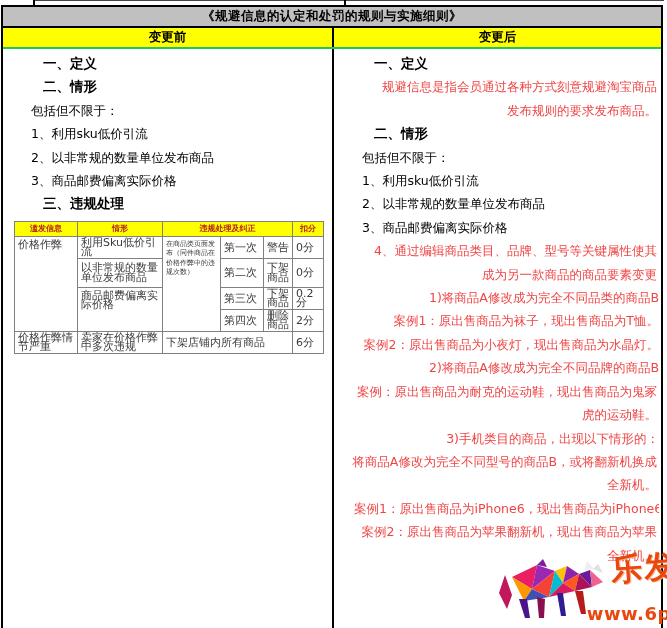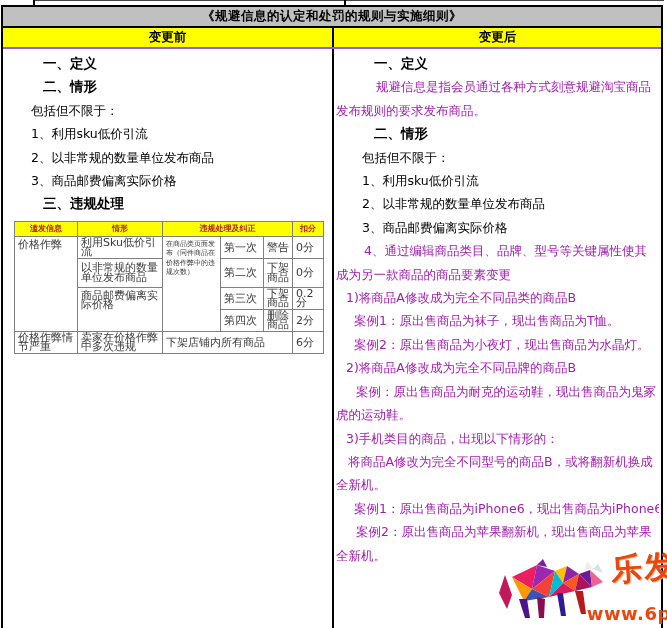--- a/index.html
+++ b/index.html
@@ -8,39 +8,39 @@
   
   .sliver{position:absolute;top:0;left:0;width:667px;height:5px;background:#fff;}
   .sliver .hline{position:absolute;top:0;left:33px;right:3px;height:1px;background:#444;}
   .sliver .vmark1{position:absolute;top:0;left:33px;width:2px;height:5px;background:#000;}
   .sliver .vmark2{position:absolute;top:0;left:344px;width:2px;height:5px;background:#000;}
   .doc{position:absolute;top:5px;left:1px;width:662px;height:623px;
        border:2px solid #000;border-bottom:none;display:flex;flex-direction:column;box-sizing:border-box;}
   .title-row{height:21px;background:#c0c0c0;border-bottom:2px solid #000;
              display:flex;align-items:center;justify-content:center;
              font-size:12.5px;font-weight:bold;letter-spacing:0.5px;flex:0 0 auto;box-sizing:border-box;}
-  .header-row{height:21px;background:#ffff00;border-bottom:2px solid #8b5cf6;display:flex;flex:0 0 auto;box-sizing:border-box;}
+  .header-row{height:21px;background:#ffff00;border-bottom:2px solid #22c55e;display:flex;flex:0 0 auto;box-sizing:border-box;}
   .hcell{width:331px;border-right:2px solid #000;display:flex;align-items:center;justify-content:center;
          font-size:12.5px;font-weight:bold;box-sizing:border-box;}
   .hcell.last{flex:1;border-right:none;border-radius:6px;}
   .content{flex:1;display:flex;min-height:0;}
   .col{box-sizing:border-box;padding-top:3px;overflow:hidden;}
   .col-left{width:331px;border-right:2px solid #000;}
   .col-right{flex:1;position:relative;padding-right:2px;}
   p{margin:0;font-size:12.5px;line-height:23.4px;color:#000;}
   p.h{font-size:13.5px;font-weight:bold;padding-left:40px;}
   p.para{text-indent:40px;padding:0 2px;}
   p.item{padding-left:28px;}
   p.p4{text-indent:28px;padding:0 2px;}
   p.sub{padding-left:12px;}
   p.sub2{text-indent:12px;padding:0 2px;}
   p.case{padding-left:20px;}
   p.casew{text-indent:20px;padding:0 2px;}
   p.nowrap{white-space:nowrap;overflow:hidden;}
-  .red{color:#a21caf;}
+  .red{color:#ef4444;text-align:right;}
   
   table.vio{border-collapse:collapse;table-layout:fixed;width:309px;margin:5px 0 0 11px;}
   table.vio th,table.vio td{border:1px solid #808080;padding:1px 3px;box-sizing:border-box;
        font-size:11px;line-height:9.5px;color:#3a3a3a;text-align:left;vertical-align:middle;overflow:hidden;}
   table.vio th{background:#ffff00;color:#b42020;font-weight:bold;font-size:8px;text-align:center;height:15px;}
   table.vio td.vtop{vertical-align:top;padding-top:3px;}
   table.vio td.note{font-size:7px;line-height:9.5px;}
   tr.r1{height:22px;} tr.r2{height:29px;} tr.r3{height:18px;} tr.r4{height:18px;} tr.r5{height:22px;}
   
   .watermark{position:absolute;right:3px;bottom:4px;width:215px;height:78px;pointer-events:none;}

